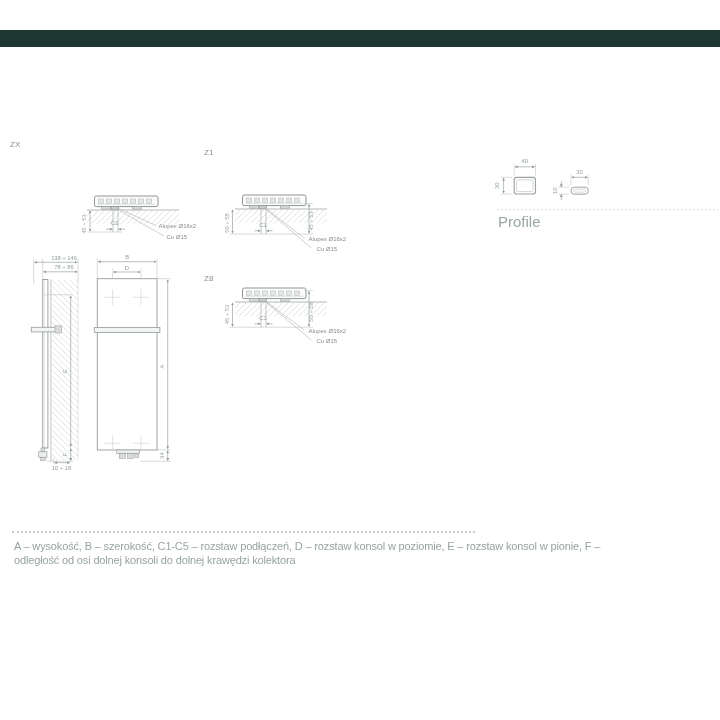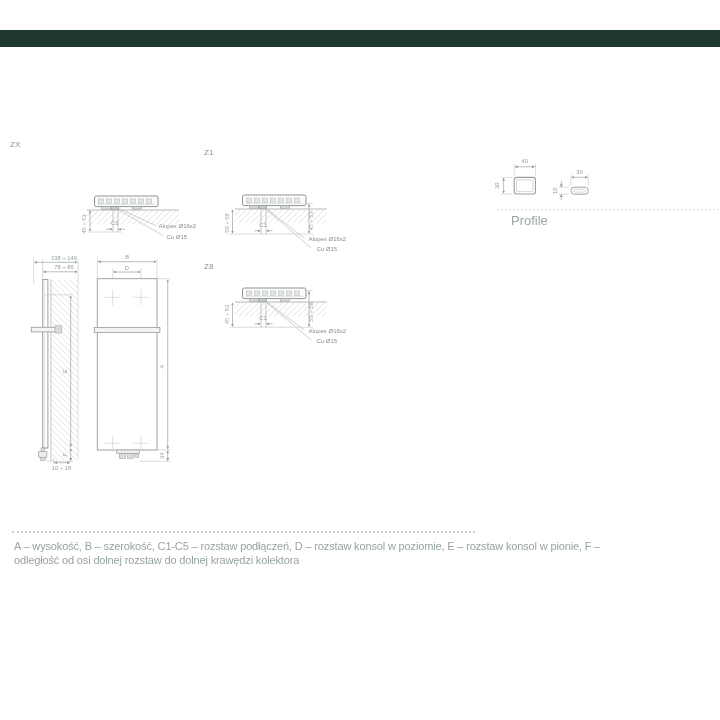--- a/index.html
+++ b/index.html
@@ -3,22 +3,22 @@
 <meta charset="utf-8">
 <style>
   html,body{margin:0;padding:0}
   body{width:720px;height:720px;background:#ffffff;position:relative;overflow:hidden;
        font-family:"Liberation Sans","DejaVu Sans",sans-serif}
   .abs{position:absolute}
   #topbar{left:0;top:30px;width:720px;height:17px;background:#1e3831}
   .dlabel{font-size:8px;color:#86938f;letter-spacing:.2px}
   #lzx{left:10px;top:140px}
   #lz1{left:204px;top:148px}
-  #lz8{left:204px;top:262px}
-  #profile-label{left:511px;top:213px;font-size:13px;color:#9aa7a3}
+  #lz8{left:204px;top:274px}
+  #profile-label{left:498px;top:213px;font-size:15px;color:#9aa7a3}
   #legend-sep{left:12px;top:531px;width:463px;height:0;border-top:2px dotted #c6cfcc}
   .legend{color:#97a4a0;font-size:11px;letter-spacing:-0.15px;white-space:nowrap}
   #legend1{left:14px;top:540px}
   #legend2{left:14px;top:554px}
   svg{position:absolute;left:0;top:0}
   
   .s1{stroke:#aab0ae;stroke-width:.9;fill:none}
   .s2{stroke:#b0b5b3;stroke-width:.75;fill:none}
   .s3{stroke:#c9cdcb;stroke-width:.6;fill:none}
   .ext{stroke:#b8bdbb;stroke-width:.55;fill:none}
@@ -226,13 +226,13 @@
     <text class="dim" x="556.9" y="190.7" transform="rotate(-90 556.9 190.7)">10</text>
 
     <line x1="497" y1="209.7" x2="718" y2="209.7" stroke="#ced3d1" stroke-width=".9" stroke-dasharray="1.6 2.4"></line>
   </g>
 </svg>
 
 <div id="profile-label" class="abs">Profile</div>
 
 <div id="legend-sep" class="abs"></div>
 <div id="legend1" class="abs legend">A – wysokość, B – szerokość, C1-C5 – rozstaw podłączeń, D – rozstaw konsol w poziomie, E – rozstaw konsol w pionie, F –</div>
-<div id="legend2" class="abs legend">odległość od osi dolnej rozstaw do dolnej krawędzi kolektora</div>
+<div id="legend2" class="abs legend">odległość od osi dolnej konsoli do dolnej krawędzi kolektora</div>
 
 </body></html>

